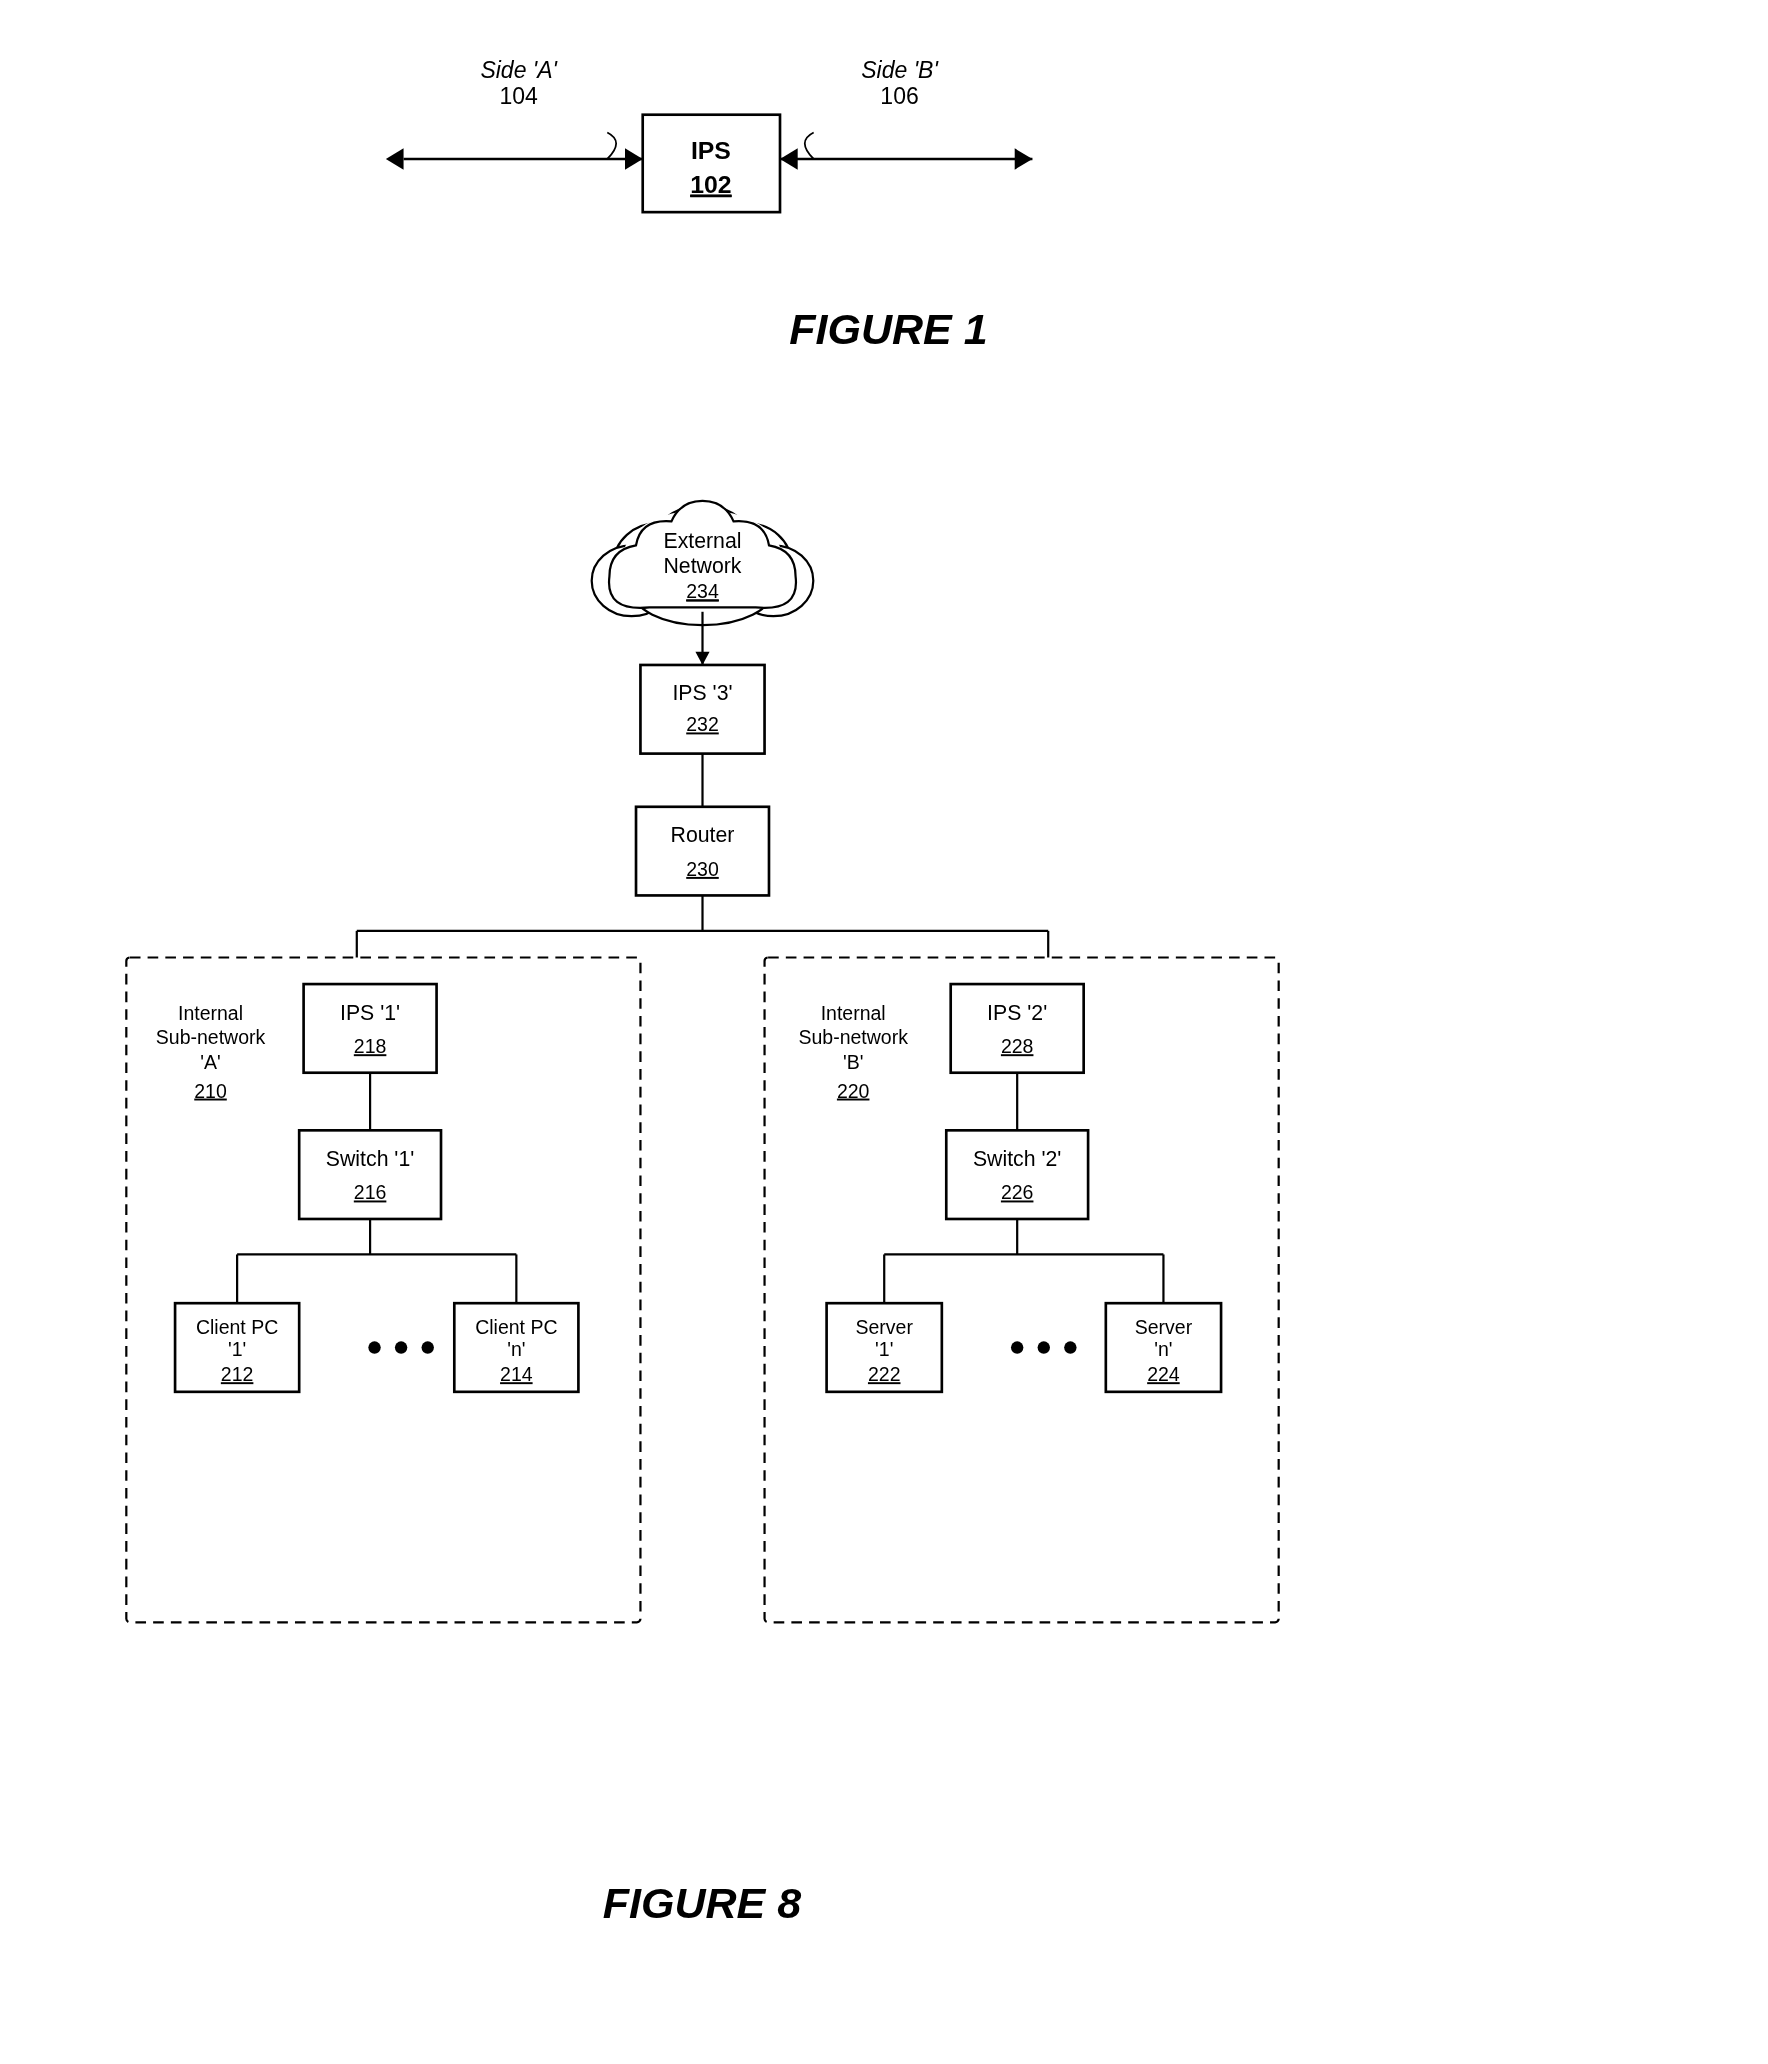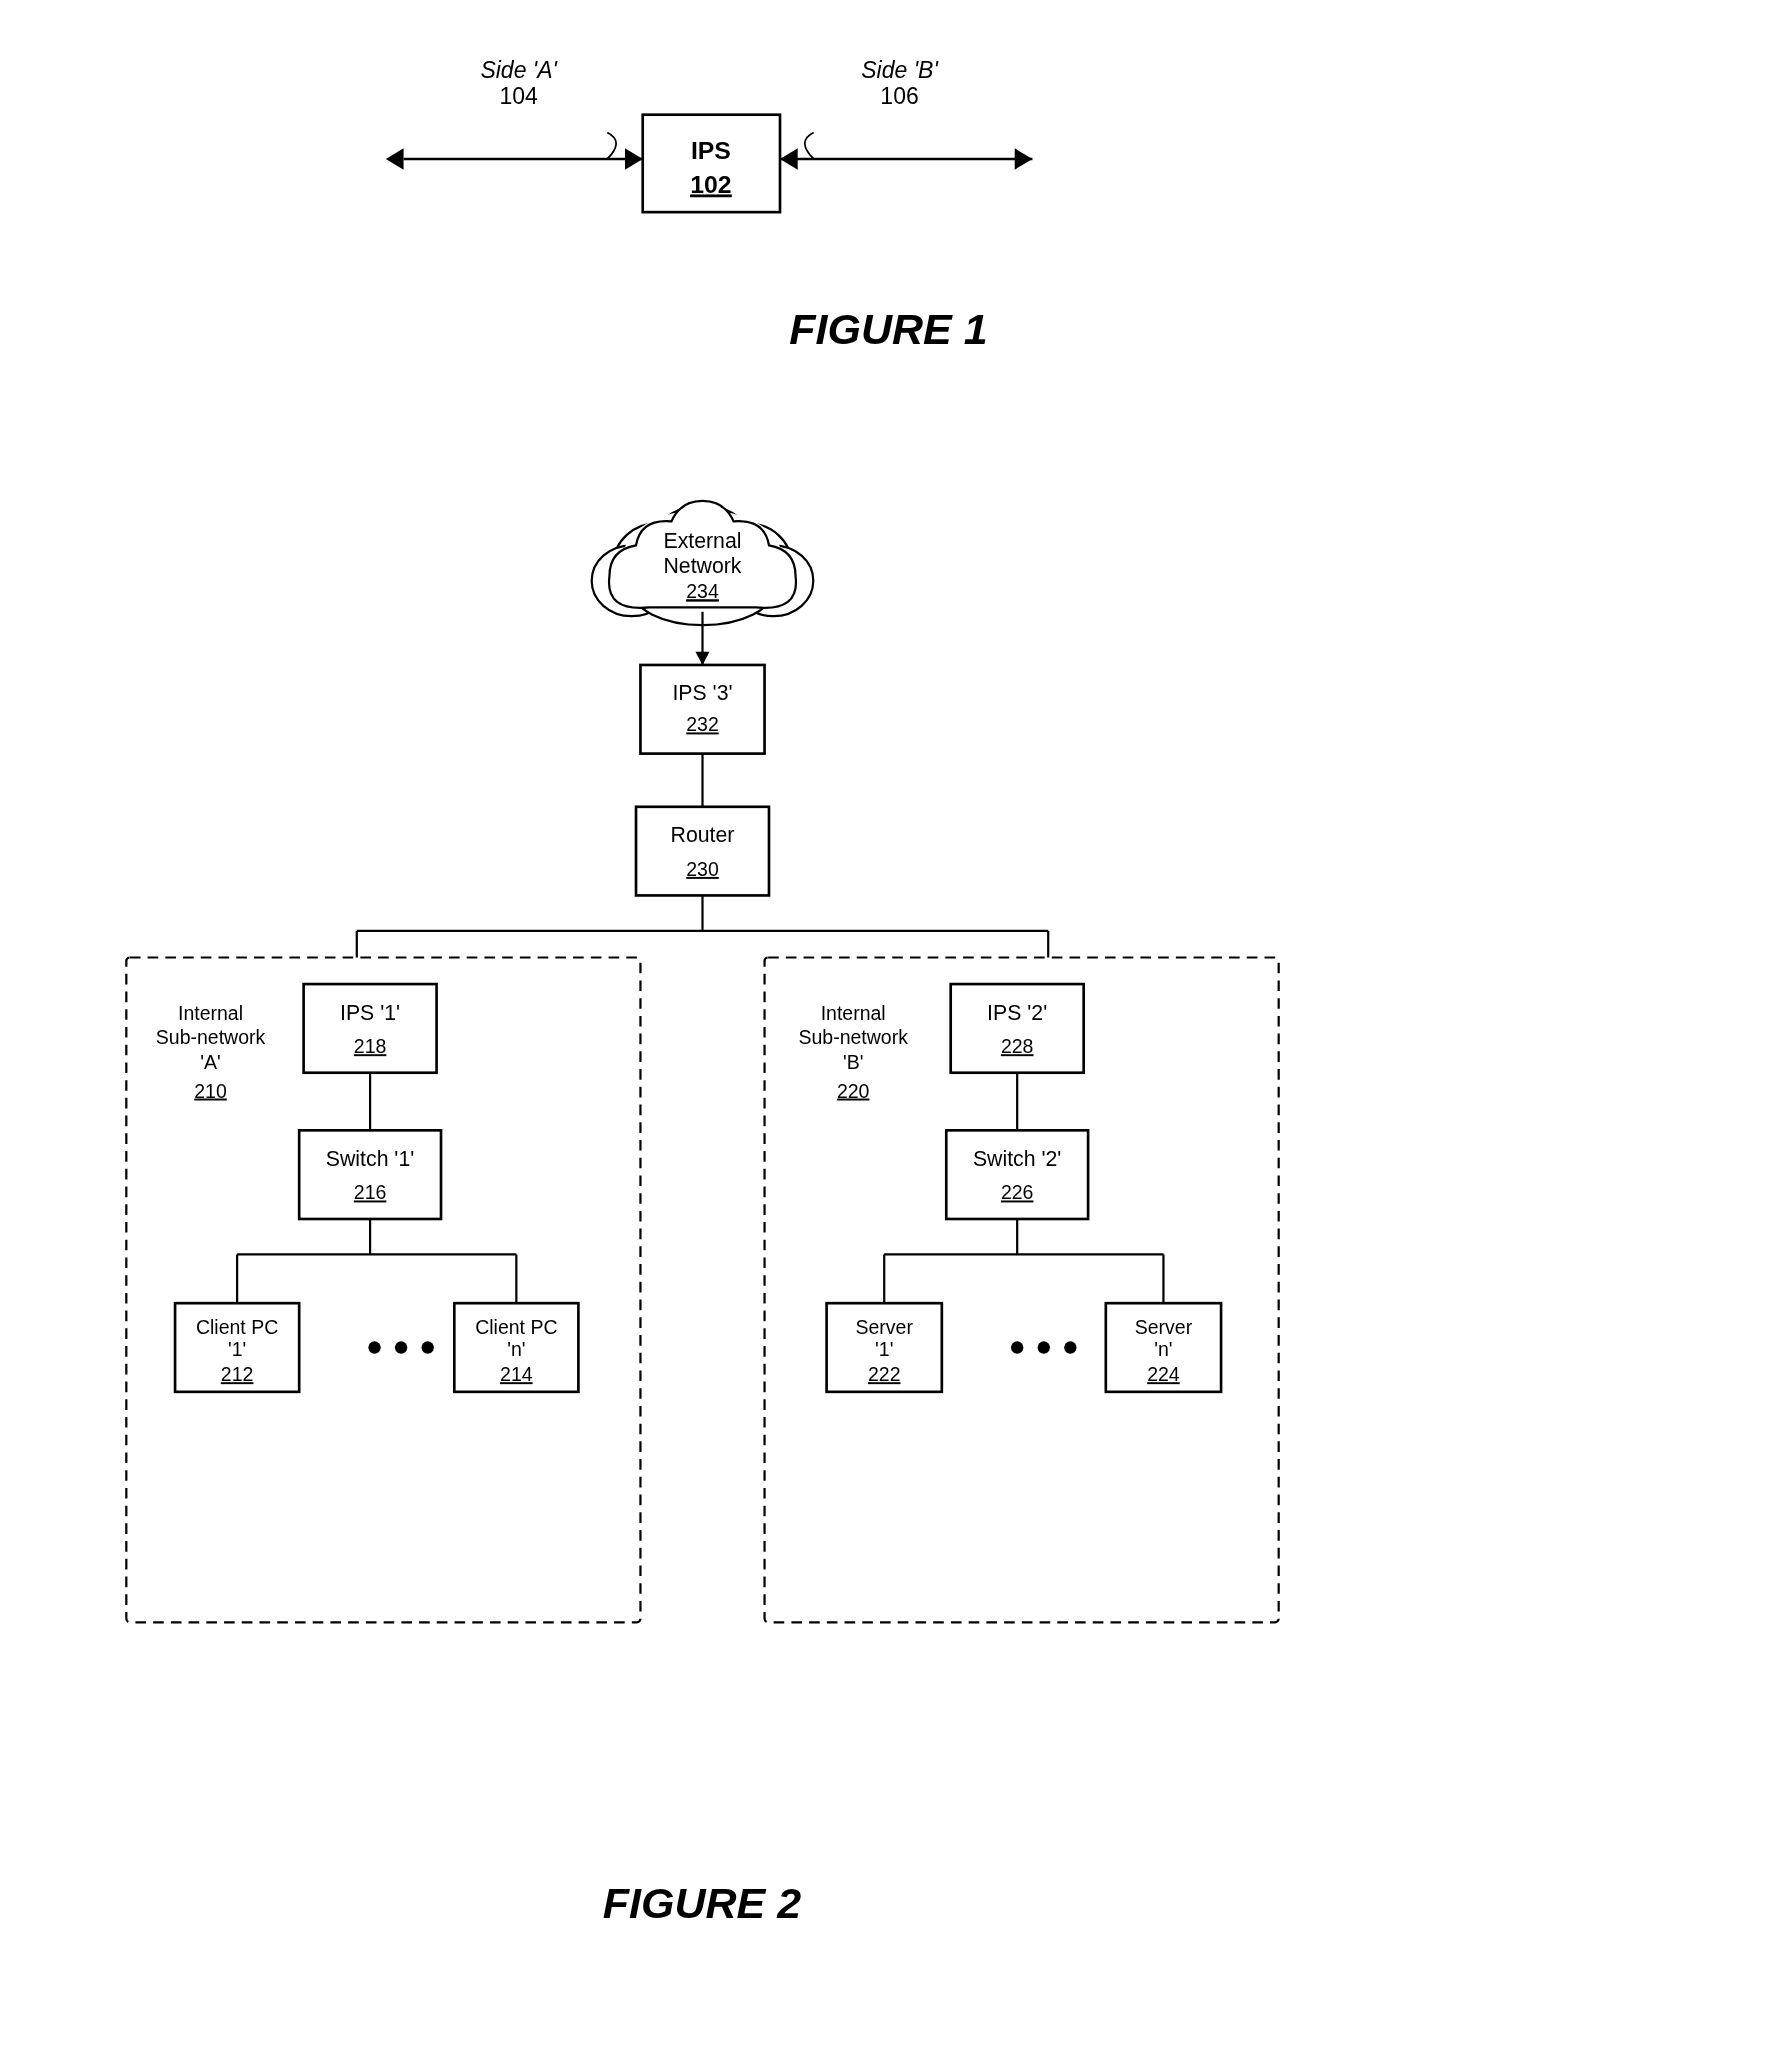--- a/index.html
+++ b/index.html
@@ -212,16 +212,16 @@
   <circle cx="1115" cy="1000" r="7" fill="#000"></circle>
 
   <rect x="1155" y="950" width="130" height="100" fill="#fff" stroke="#000" stroke-width="3"></rect>
   <text x="1220" y="985" font-size="22" font-family="Arial" text-anchor="middle">Server</text>
   <text x="1220" y="1010" font-size="22" font-family="Arial" text-anchor="middle">'n'</text>
   <text x="1220" y="1038" font-size="22" font-family="Arial" text-anchor="middle"><tspan text-decoration="underline">224</tspan></text>
 
 </svg>
 
   <div class="figure2-caption">
-    <span style="font-size:43px; font-weight:bold; font-style:italic;">FIGURE 2</span>
+    <span style="font-size:43px; font-weight:bold; font-style:italic;">FIGURE 8</span>
   </div>
 </div>
 
 
 </body></html>

